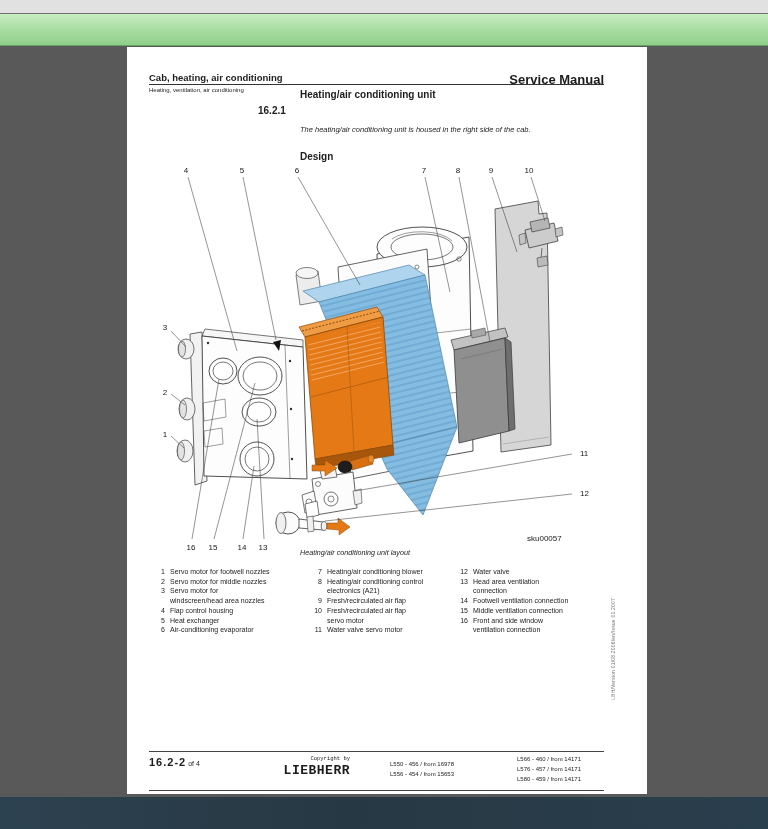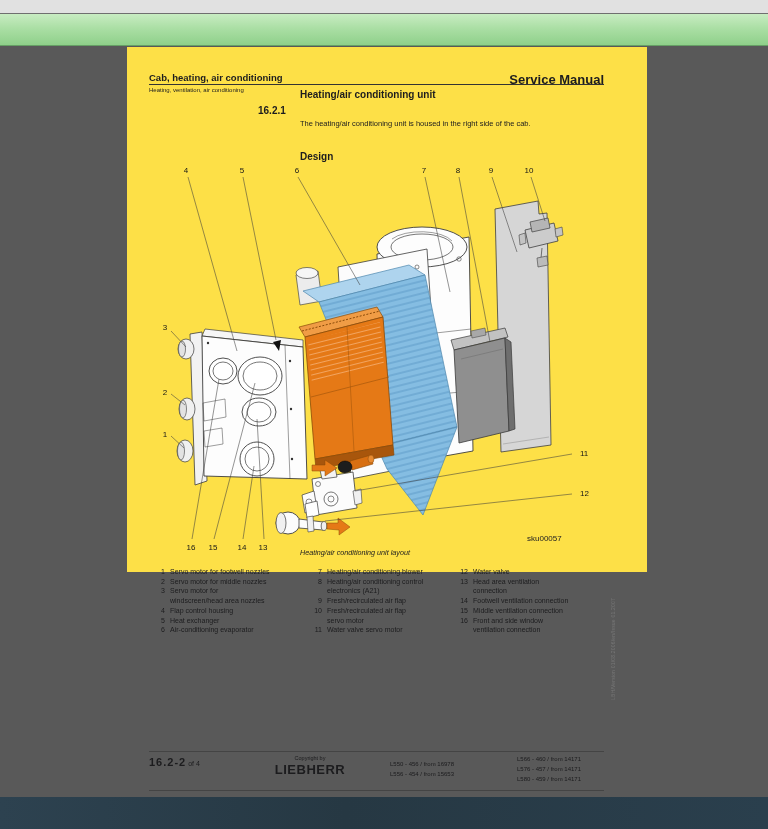--- a/index.html
+++ b/index.html
@@ -23,33 +23,33 @@
   .canvas {
     position:absolute; left:0; top:46px; width:768px; height:751px;
     background:#595959;
   }
   .bottom-bar {
     position:absolute; left:0; top:797px; width:768px; height:32px;
     background:linear-gradient(90deg,#2d4250 0%,#263843 45%,#2a3f4d 100%);
   }
 
   .page {
-    position:absolute; left:127px; top:1px; width:520px; height:525px;
-    background:#fde047; color:#1c1c1e;
+    position:absolute; left:127px; top:1px; width:520px; height:747px;
+    background:#ffffff; color:#1c1c1e;
   }
 
   
   .hdr-title { position:absolute; left:22px; top:25px; font-size:9.5px; font-weight:bold; }
   .hdr-right { position:absolute; right:43px; top:25px; font-size:13px; font-weight:bold; }
   .hdr-rule  { position:absolute; left:22px; right:43px; top:37px; height:1px; background:#333; }
   .hdr-sub   { position:absolute; left:22px; top:40px; font-size:6px; }
 
   .sec-num   { position:absolute; left:131px; top:58px; font-size:10px; font-weight:bold; }
   .sec-title { position:absolute; left:173px; top:42px; font-size:10px; font-weight:bold; }
-  .sec-intro { position:absolute; left:173px; top:72px; font-size:7.5px; }
+  .sec-intro { position:absolute; left:173px; top:78px; font-size:7.5px;font-style:italic; }
   .sec-design{ position:absolute; left:173px; top:104px; font-size:10px; font-weight:bold;text-align:center; }
 
   .diagram { position:absolute; left:28px; top:112px; width:455px; height:395px; }
   .fig-caption {
     position:absolute; left:173px; top:501px; width:304px;
     text-align:left; font-size:7.2px; font-style:italic;
   }
 
   
   .legend { position:absolute; top:520px; left:0; width:520px; font-size:7px; line-height:9.7px; }
@@ -59,21 +59,21 @@
   .lg-col3 { left:329px; width:145px; }
   .lg-row { display:flex; }
   .lg-n { width:12px; text-align:right; flex:none; }
   .lg-t { margin-left:5px; white-space:pre-line; }
 
   
   .ft-rule-top { position:absolute; left:22px; right:43px; top:704px; height:1px; background:#444; }
   .ft-rule-bot { position:absolute; left:22px; right:43px; top:743px; height:1px; background:#444; }
   .ft-page { position:absolute; left:22px; top:709px; font-size:7px; }
   .ft-page b { font-size:11px; letter-spacing:1px;text-align:center; }
-  .ft-copy { position:absolute; left:143px; top:708px; width:80px; text-align:center; }
+  .ft-copy { position:absolute; left:143px; top:708px; width:80px; text-align:right;font-family:Liberation Mono, monospace; }
   .ft-copy .copy-label { font-size:5.5px; }
   .ft-copy .brand { font-size:13px; font-weight:900; letter-spacing:0.5px; margin-top:1px; }
   .ft-models-a { position:absolute; left:263px; top:712px; font-size:6px; line-height:10px; }
   .ft-models-b { position:absolute; left:390px; top:707px; font-size:6px; line-height:10px; }
 
   .side-note {
     position:absolute; left:427px; top:598px; width:120px; height:8px;
     transform:rotate(-90deg); transform-origin:center;
     font-size:5px; color:#777; text-align:center; white-space:nowrap; letter-spacing:0.2px;
   }

